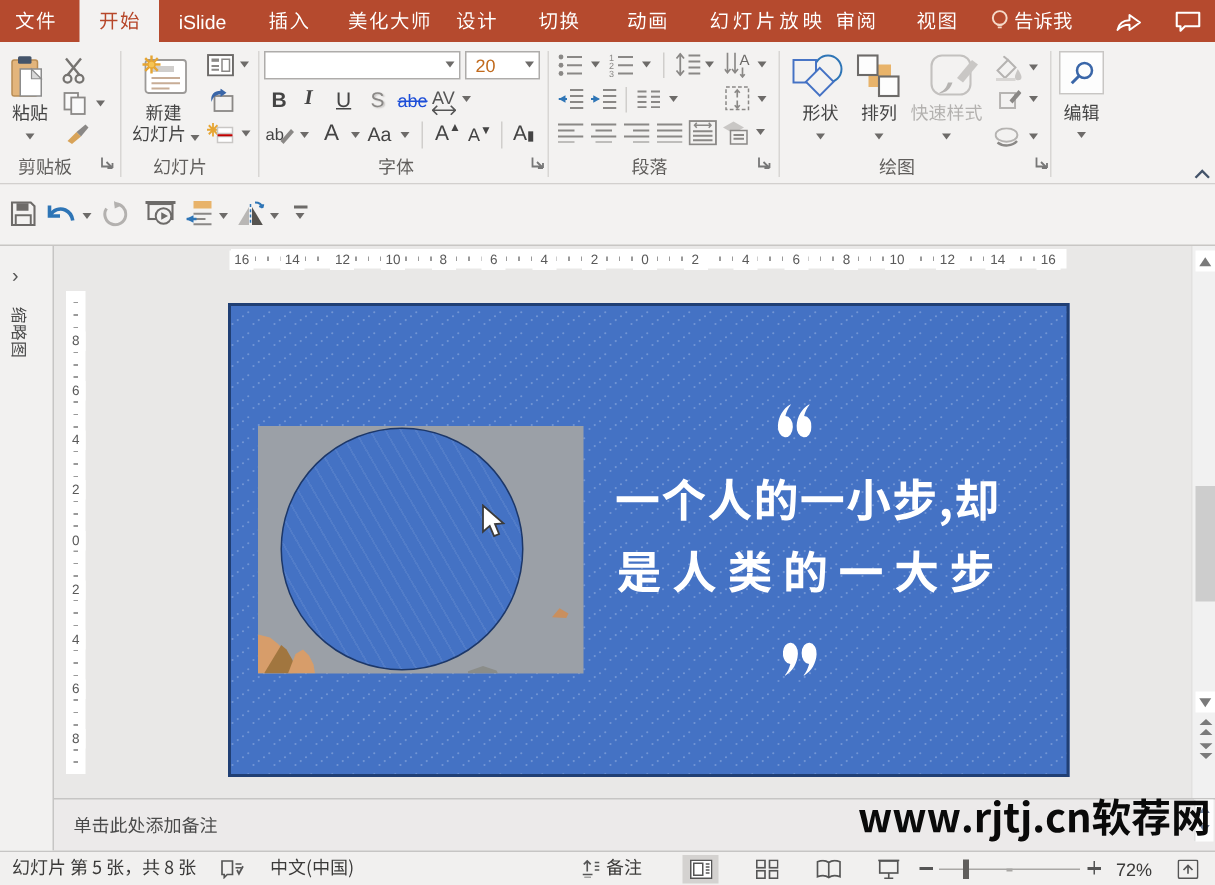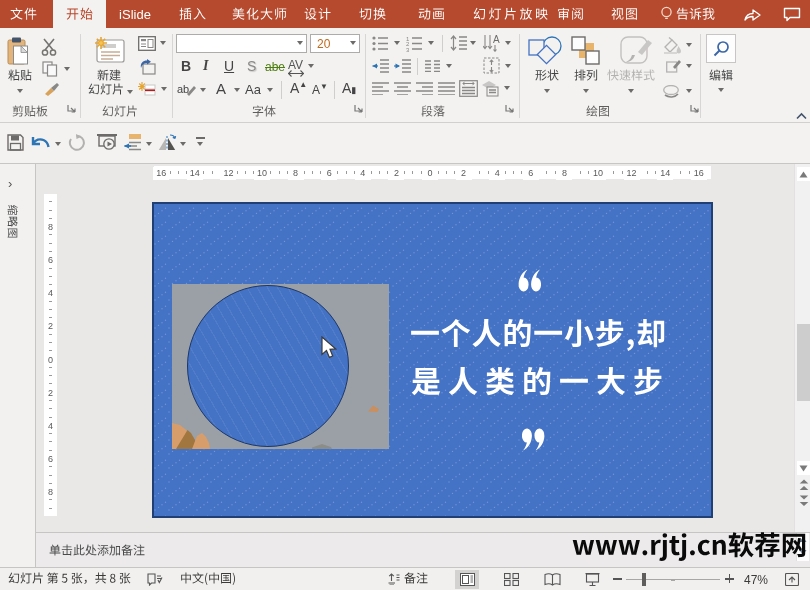--- a/index.html
+++ b/index.html
@@ -193,21 +193,21 @@
     </svg>
 
   <div class="abs combo" style="left:176px;top:6px;width:131px;height:19px;"></div>
   <div class="abs dd" style="left:297px;top:13px;"></div>
   <div class="abs combo" style="left:310px;top:6px;width:50px;height:19px;font-size:12px;color:#c16a1d;padding:2px 0 0 6px;">20</div>
   <div class="abs dd" style="left:350px;top:13px;"></div>
   <div class="fbtn" style="left:181px;top:30px;font-size:14px;font-weight:bold;">B</div>
   <div class="fbtn" style="left:203px;top:30px;font-size:14px;font-style:italic;font-family:'Liberation Serif',serif;font-weight:bold;">I</div>
   <div class="fbtn" style="left:224px;top:30px;font-size:14px;text-decoration:underline;">U</div>
   <div class="fbtn" style="left:247px;top:30px;font-size:14px;color:#8a8886;text-shadow:1px 1px 1px #c8c6c4;">S</div>
-  <div class="fbtn" style="left:265px;top:32px;font-size:12px;text-decoration:line-through;color:#4d7c0f;">abe</div>
+  <div class="fbtn" style="left:265px;top:32px;font-size:12px;text-decoration:line-through;color:#1d4ed8;">abe</div>
   <div class="fbtn" style="left:288px;top:30px;font-size:12px;color:#555;">AV</div>
   <svg class="ricon" style="left:288px;top:42px;" width="16" height="7" viewBox="0 0 16 7">
       <path d="M0 3.5 L16 3.5 M3.5 0.5 L0.5 3.5 L3.5 6.5 M12.5 0.5 L15.5 3.5 L12.5 6.5" stroke="#555" stroke-width="1.1" fill="none"></path>
     </svg>
   <div class="abs dd" style="left:308px;top:36px;"></div>
   <svg class="ricon" style="left:177px;top:53px;" width="20" height="17" viewBox="0 0 20 17">
     <text x="0" y="12" font-size="11" fill="#444" font-family="Liberation Sans">ab</text>
     <path d="M10 13 L17 5 L19 7 L12 15 Z" fill="#8a8886"></path>
   </svg>
   <div class="abs dd" style="left:200px;top:60px;"></div>
@@ -556,21 +556,21 @@
     <path d="M0.5 0.5 L14.5 0.5" stroke="#555" stroke-width="1.4"></path>
     <rect x="1.5" y="1" width="12" height="8" fill="none" stroke="#555" stroke-width="1.1"></rect>
     <path d="M7.5 9 L7.5 12 M4.5 12.5 L10.5 12.5" stroke="#555" stroke-width="1.1"></path>
   </svg>
   <div class="abs" style="left:613px;top:10px;width:9px;height:1.6px;background:#555;"></div>
   <div class="abs" style="left:626px;top:11px;width:94px;height:1px;background:#a9a7a5;"></div>
   <div class="abs" style="left:671px;top:10.5px;width:4px;height:2px;background:#a9a7a5;"></div>
   <div class="abs" style="left:642px;top:5px;width:4px;height:13px;background:#605e5c;"></div>
   <div class="abs" style="left:725px;top:10px;width:9px;height:1.6px;background:#555;"></div>
   <div class="abs" style="left:725px;top:6.3px;width:1.6px;height:9px;background:#555;margin-left:3.7px;"></div>
-  <div class="abs" style="left:744px;top:5px;font-size:12px;color:#3b3a39;">47%</div>
+  <div class="abs" style="left:744px;top:5px;font-size:12px;color:#3b3a39;">72%</div>
   <svg class="abs" style="left:785px;top:5px;" width="14" height="13" viewBox="0 0 14 13">
     <rect x="0.5" y="0.5" width="13" height="12" rx="1" fill="none" stroke="#555" stroke-width="1.1"></rect>
     <path d="M4 7 L7 4 L10 7 M7 4.2 L7 9.5" stroke="#555" stroke-width="1.1" fill="none"></path>
   </svg>
 </div>
 <div id="wm"><svg width="238" height="37" viewBox="0 -27.83 238 37">
       <path d="M4.6 0.0H9.0L10.5 -6.5C10.8 -7.8 11.1 -9.2 11.3 -10.8H11.4C11.7 -9.2 12.0 -7.9 12.3 -6.5L13.9 0.0H18.5L22.1 -14.8H18.5L16.9 -7.5C16.6 -6.1 16.4 -4.6 16.2 -3.2H16.1C15.7 -4.6 15.4 -6.1 15.1 -7.5L13.2 -14.8H9.8L8.0 -7.5C7.6 -6.1 7.4 -4.6 7.1 -3.2H6.9C6.7 -4.6 6.5 -6.1 6.3 -7.5L4.6 -14.8H0.7Z M27.4 0.0H31.9L33.4 -6.5C33.7 -7.8 33.9 -9.2 34.2 -10.8H34.3C34.6 -9.2 34.9 -7.9 35.2 -6.5L36.8 0.0H41.3L45.0 -14.8H41.4L39.8 -7.5C39.5 -6.1 39.3 -4.6 39.0 -3.2H38.9C38.6 -4.6 38.3 -6.1 38.0 -7.5L36.1 -14.8H32.7L30.9 -7.5C30.5 -6.1 30.2 -4.6 29.9 -3.2H29.8C29.6 -4.6 29.4 -6.1 29.1 -7.5L27.5 -14.8H23.6Z M50.3 0.0H54.7L56.3 -6.5C56.6 -7.8 56.8 -9.2 57.1 -10.8H57.2C57.5 -9.2 57.7 -7.9 58.1 -6.5L59.6 0.0H64.2L67.9 -14.8H64.2L62.6 -7.5C62.4 -6.1 62.2 -4.6 61.9 -3.2H61.8C61.5 -4.6 61.2 -6.1 60.8 -7.5L59.0 -14.8H55.5L53.7 -7.5C53.4 -6.1 53.1 -4.6 52.8 -3.2H52.7C52.4 -4.6 52.2 -6.1 52.0 -7.5L50.3 -14.8H46.5Z M72.9 0.4C74.3 0.4 75.3 -0.7 75.3 -2.2C75.3 -3.6 74.3 -4.7 72.9 -4.7C71.5 -4.7 70.5 -3.6 70.5 -2.2C70.5 -0.7 71.5 0.4 72.9 0.4Z M79.3 0.0H83.2V-8.9C84.1 -11.0 85.4 -11.8 86.6 -11.8C87.2 -11.8 87.6 -11.7 88.2 -11.5L88.8 -14.9C88.4 -15.1 87.9 -15.2 87.1 -15.2C85.5 -15.2 84.0 -14.2 82.9 -12.2H82.8L82.5 -14.8H79.3Z M89.8 6.1C93.6 6.1 94.8 3.6 94.8 0.4V-14.8H90.9V0.5C90.9 2.1 90.5 3.0 89.3 3.0C88.8 3.0 88.4 2.9 88.0 2.8L87.3 5.6C87.9 5.9 88.7 6.1 89.8 6.1ZM92.8 -17.3C94.2 -17.3 95.1 -18.1 95.1 -19.4C95.1 -20.6 94.2 -21.5 92.8 -21.5C91.5 -21.5 90.6 -20.6 90.6 -19.4C90.6 -18.1 91.5 -17.3 92.8 -17.3Z M104.4 0.4C105.7 0.4 106.7 0.1 107.6 -0.2L106.9 -3.0C106.5 -2.9 105.9 -2.7 105.4 -2.7C104.1 -2.7 103.4 -3.5 103.4 -5.2V-11.8H107.1V-14.8H103.4V-18.8H100.2L99.7 -14.8L97.4 -14.7V-11.8H99.5V-5.2C99.5 -1.9 100.9 0.4 104.4 0.4Z M109.1 6.1C112.8 6.1 114.1 3.6 114.1 0.4V-14.8H110.2V0.5C110.2 2.1 109.8 3.0 108.5 3.0C108.1 3.0 107.7 2.9 107.3 2.8L106.6 5.6C107.2 5.9 108.0 6.1 109.1 6.1ZM112.1 -17.3C113.4 -17.3 114.4 -18.1 114.4 -19.4C114.4 -20.6 113.4 -21.5 112.1 -21.5C110.8 -21.5 109.8 -20.6 109.8 -19.4C109.8 -18.1 110.8 -17.3 112.1 -17.3Z M120.5 0.4C121.8 0.4 122.9 -0.7 122.9 -2.2C122.9 -3.6 121.8 -4.7 120.5 -4.7C119.1 -4.7 118.0 -3.6 118.0 -2.2C118.0 -0.7 119.1 0.4 120.5 0.4Z M133.2 0.4C134.8 0.4 136.6 -0.2 138.0 -1.4L136.5 -4.0C135.7 -3.3 134.7 -2.8 133.6 -2.8C131.4 -2.8 129.9 -4.6 129.9 -7.4C129.9 -10.2 131.4 -12.0 133.7 -12.0C134.5 -12.0 135.2 -11.7 136.0 -11.1L137.8 -13.5C136.7 -14.5 135.3 -15.2 133.5 -15.2C129.5 -15.2 125.9 -12.3 125.9 -7.4C125.9 -2.5 129.1 0.4 133.2 0.4Z M140.8 0.0H144.7V-10.2C145.8 -11.3 146.6 -11.9 147.8 -11.9C149.2 -11.9 149.9 -11.1 149.9 -8.8V0.0H153.8V-9.2C153.8 -13.0 152.4 -15.2 149.2 -15.2C147.2 -15.2 145.7 -14.2 144.4 -12.9H144.3L144.0 -14.8H140.8Z M170.8 -22.5C170.3 -18.5 169.3 -14.6 167.5 -12.2C168.2 -11.8 169.5 -10.8 170.1 -10.4C171.1 -11.8 171.9 -13.7 172.6 -15.9H178.0C177.7 -14.2 177.4 -12.6 177.1 -11.4L179.6 -10.8C180.3 -12.7 180.9 -15.7 181.4 -18.3L179.3 -18.8L178.8 -18.7H173.3C173.5 -19.8 173.7 -21.0 173.8 -22.1ZM172.8 -13.5V-12.2C172.8 -8.9 172.4 -3.6 167.2 0.3C168.0 0.7 169.1 1.7 169.6 2.4C172.1 0.5 173.6 -1.9 174.5 -4.1C175.6 -1.3 177.2 1.0 179.6 2.4C180.0 1.5 181.0 0.3 181.7 -0.3C178.5 -1.9 176.6 -5.4 175.7 -9.5C175.8 -10.5 175.8 -11.4 175.8 -12.2V-13.5ZM157.9 -8.2C158.2 -8.5 159.2 -8.6 160.1 -8.6H162.6V-5.8C160.3 -5.5 158.1 -5.2 156.4 -5.0L157.1 -1.8L162.6 -2.7V2.3H165.5V-3.2L168.5 -3.7L168.4 -6.6L165.5 -6.2V-8.6H168.1L168.1 -11.5H165.5V-15.2H162.6V-11.5H160.8C161.5 -13.0 162.2 -14.8 162.8 -16.6H168.4V-19.6H163.8L164.4 -21.9L161.3 -22.5C161.1 -21.5 160.9 -20.6 160.7 -19.6H156.8V-16.6H159.8C159.2 -14.9 158.7 -13.5 158.5 -13.0C157.9 -11.8 157.5 -11.1 156.9 -10.9C157.3 -10.2 157.8 -8.8 157.9 -8.2Z M183.6 -20.9V-18.2H188.9V-16.4H191.2L190.7 -15.2H183.7V-12.4H189.0C187.4 -10.0 185.2 -8.0 182.6 -6.6C183.3 -6.0 184.3 -4.7 184.7 -4.0C185.6 -4.5 186.4 -5.2 187.2 -5.9V2.4H190.2V-8.9C191.1 -10.0 191.9 -11.2 192.6 -12.4H207.2V-15.2H194.1L194.7 -16.9L192.0 -17.5V-18.2H199.0V-16.5H202.1V-18.2H207.3V-20.9H202.1V-22.5H199.0V-20.9H192.0V-22.5H188.9V-20.9ZM198.4 -7.1V-5.8H191.6V-3.1H198.4V-0.7C198.4 -0.4 198.3 -0.3 197.9 -0.3C197.5 -0.3 196.2 -0.3 195.0 -0.3C195.4 0.4 195.8 1.5 196.0 2.3C197.8 2.3 199.2 2.3 200.2 1.9C201.2 1.5 201.5 0.8 201.5 -0.6V-3.1H207.5V-5.8H201.5V-6.2C203.1 -7.2 204.7 -8.4 205.9 -9.6L204.1 -11.1L203.5 -10.9H193.7V-8.5H200.5C199.8 -8.0 199.1 -7.5 198.4 -7.1Z M217.2 -9.0C216.4 -6.7 215.3 -4.6 213.9 -3.0V-12.9C215.0 -11.7 216.1 -10.4 217.2 -9.0ZM210.8 -21.0V2.3H213.9V-2.1C214.6 -1.7 215.4 -1.1 215.8 -0.8C217.2 -2.3 218.3 -4.2 219.2 -6.4C219.8 -5.6 220.3 -4.8 220.7 -4.2L222.6 -6.4C222.0 -7.3 221.2 -8.4 220.2 -9.6C220.8 -11.7 221.2 -14.1 221.6 -16.6L218.8 -16.9C218.6 -15.3 218.3 -13.7 218.0 -12.3C217.2 -13.2 216.3 -14.2 215.5 -15.1L213.9 -13.5V-18.0H230.0V-1.5C230.0 -1.0 229.8 -0.8 229.3 -0.8C228.7 -0.8 226.8 -0.8 225.1 -0.9C225.6 -0.1 226.2 1.4 226.3 2.3C228.9 2.3 230.5 2.3 231.7 1.7C232.8 1.2 233.2 0.3 233.2 -1.5V-21.0ZM221.2 -13.2C222.3 -12.0 223.4 -10.6 224.5 -9.2C223.6 -6.3 222.3 -3.9 220.4 -2.2C221.1 -1.9 222.4 -1.0 222.9 -0.5C224.3 -2.1 225.5 -4.0 226.4 -6.3C227.1 -5.3 227.6 -4.3 227.9 -3.5L230.0 -5.5C229.5 -6.7 228.6 -8.2 227.5 -9.6C228.1 -11.7 228.5 -14.1 228.9 -16.6L226.0 -16.9C225.9 -15.3 225.6 -13.9 225.3 -12.5C224.6 -13.4 223.8 -14.2 223.1 -15.0Z" fill="#0a0a0a"></path>
     </svg></div>
 
 </body></html>

